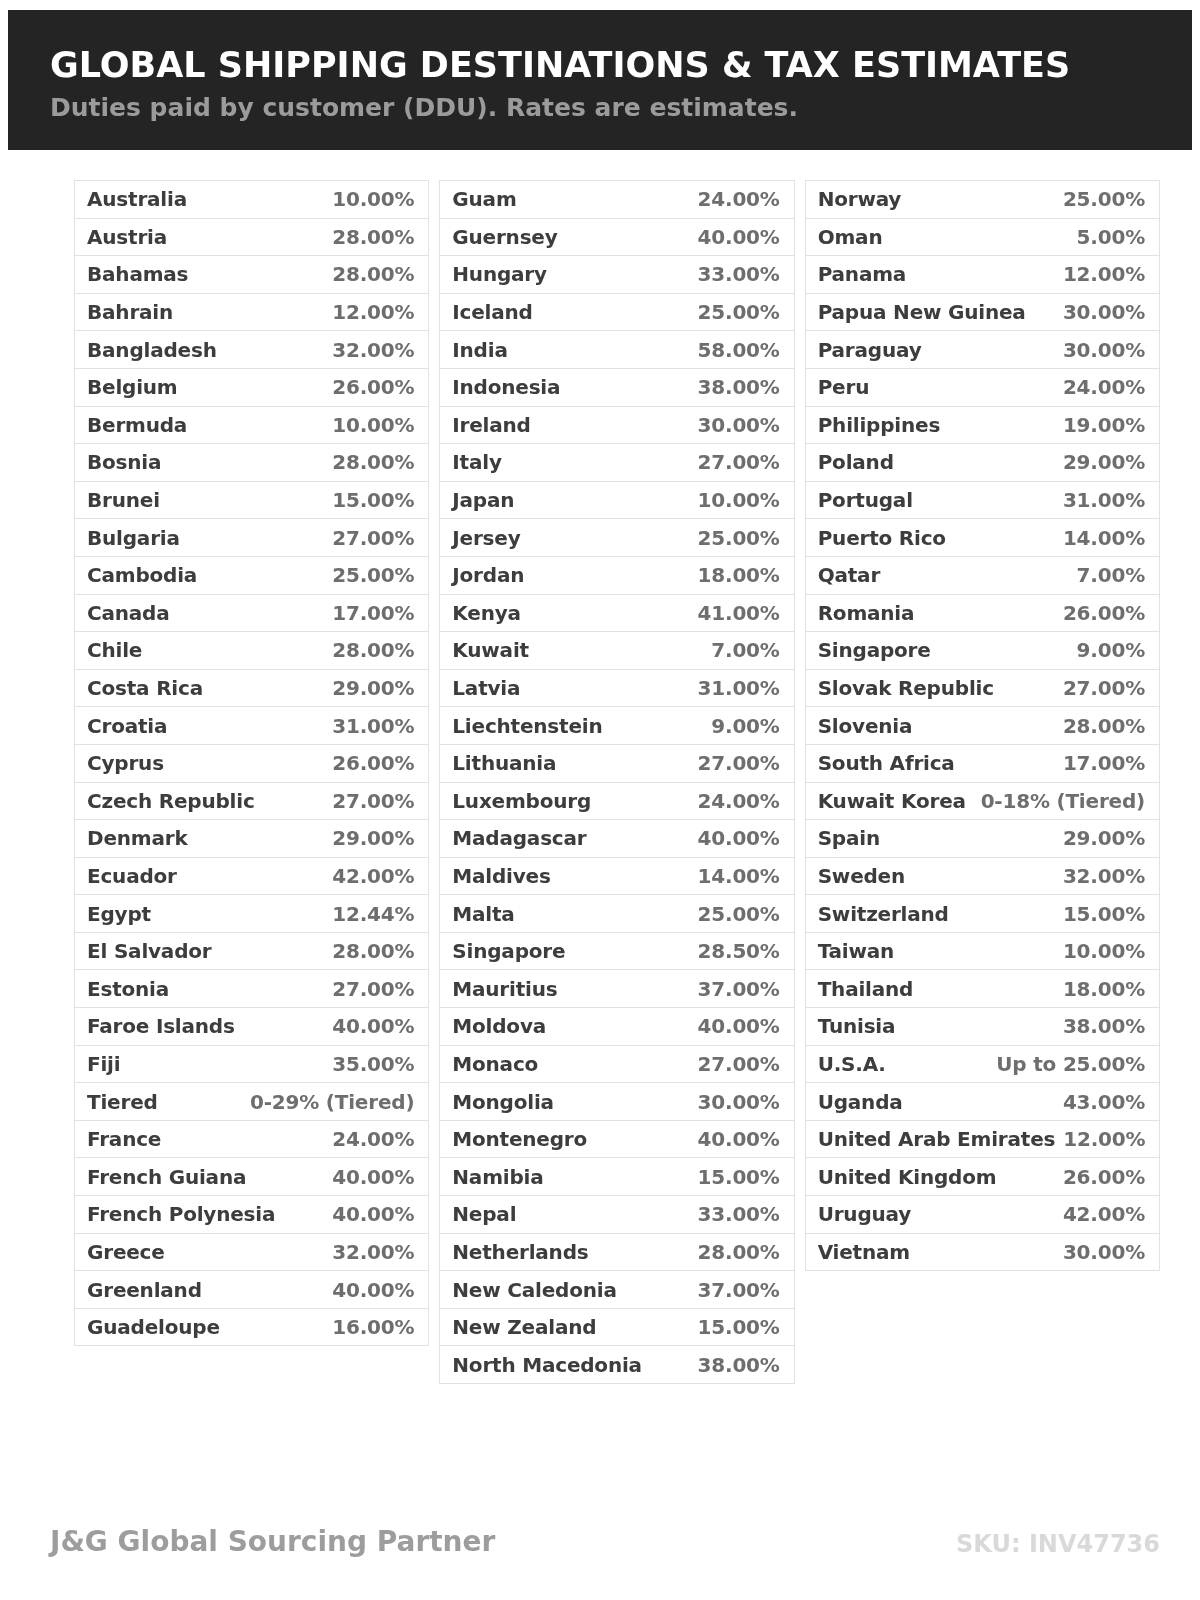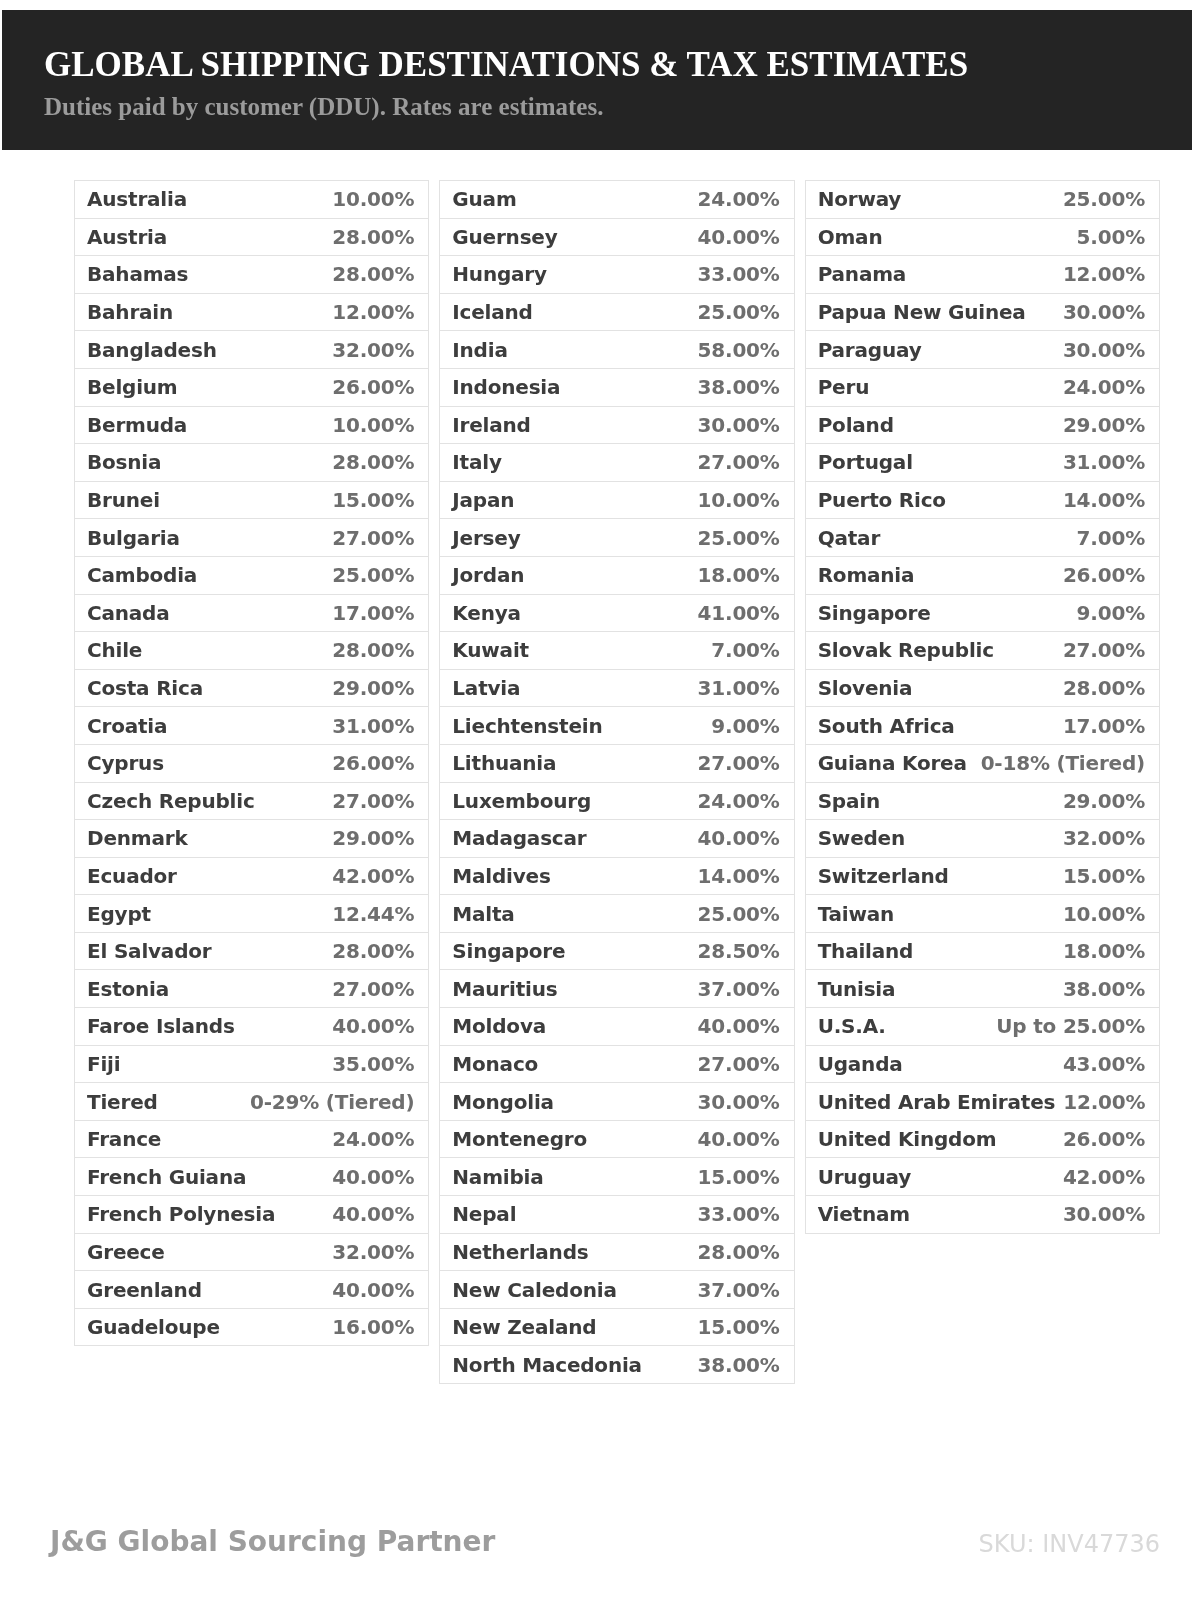--- a/index.html
+++ b/index.html
@@ -16,25 +16,24 @@
   }
   *{box-sizing:border-box;}
   html,body{margin:0;padding:0;}
   body{
     width:1200px;height:1600px;overflow:hidden;
     background:var(--page-bg);
     font-family:"DejaVu Sans","Liberation Sans",sans-serif;
     position:relative;
   }
   .header{
-    margin:10px 8px 0 2px;
+    margin:10px 8px 0 8px;
     height:140px;
     background:var(--header-bg);
     padding:34px 42px 4px 42px;
-    font-family:Liberation Serif, serif;
   }
   .title{
     color:var(--title-color);
     font-size:35px;
     font-weight:bold;
     letter-spacing:0px;
     line-height:1.2;
     white-space:nowrap;
   }
   .subtitle{
@@ -88,21 +87,21 @@
   .brand{
     color:var(--brand-color);
     font-size:28px;
     font-weight:bold;
     padding-left:10px;
     white-space:nowrap;
   }
   .sku{
     color:var(--sku-color);
     font-size:24px;
-    font-weight:normal;
+    font-weight:bold;
     white-space:nowrap;
   }
 </style>
 </head>
 <body>
 
 <div class="header">
   <div class="title">GLOBAL SHIPPING DESTINATIONS &amp; TAX ESTIMATES</div>
   <div class="subtitle">Duties paid by customer (DDU). Rates are estimates.</div>
 </div>
@@ -383,20 +382,24 @@
       </div>
       <div class="row">
         <span class="name">Paraguay</span>
         <span class="rate">30.00%</span>
       </div>
       <div class="row">
         <span class="name">Peru</span>
         <span class="rate">24.00%</span>
       </div>
       <div class="row">
+        <span class="name">Philippines</span>
+        <span class="rate">19.00%</span>
+      </div>
+      <div class="row">
         <span class="name">Poland</span>
         <span class="rate">29.00%</span>
       </div>
       <div class="row">
         <span class="name">Portugal</span>
         <span class="rate">31.00%</span>
       </div>
       <div class="row">
         <span class="name">Puerto Rico</span>
         <span class="rate">14.00%</span>
@@ -419,21 +422,21 @@
       </div>
       <div class="row">
         <span class="name">Slovenia</span>
         <span class="rate">28.00%</span>
       </div>
       <div class="row">
         <span class="name">South Africa</span>
         <span class="rate">17.00%</span>
       </div>
       <div class="row">
-        <span class="name">Guiana Korea</span>
+        <span class="name">Kuwait Korea</span>
         <span class="rate">0-18% (Tiered)</span>
       </div>
       <div class="row">
         <span class="name">Spain</span>
         <span class="rate">29.00%</span>
       </div>
       <div class="row">
         <span class="name">Sweden</span>
         <span class="rate">32.00%</span>
       </div>

